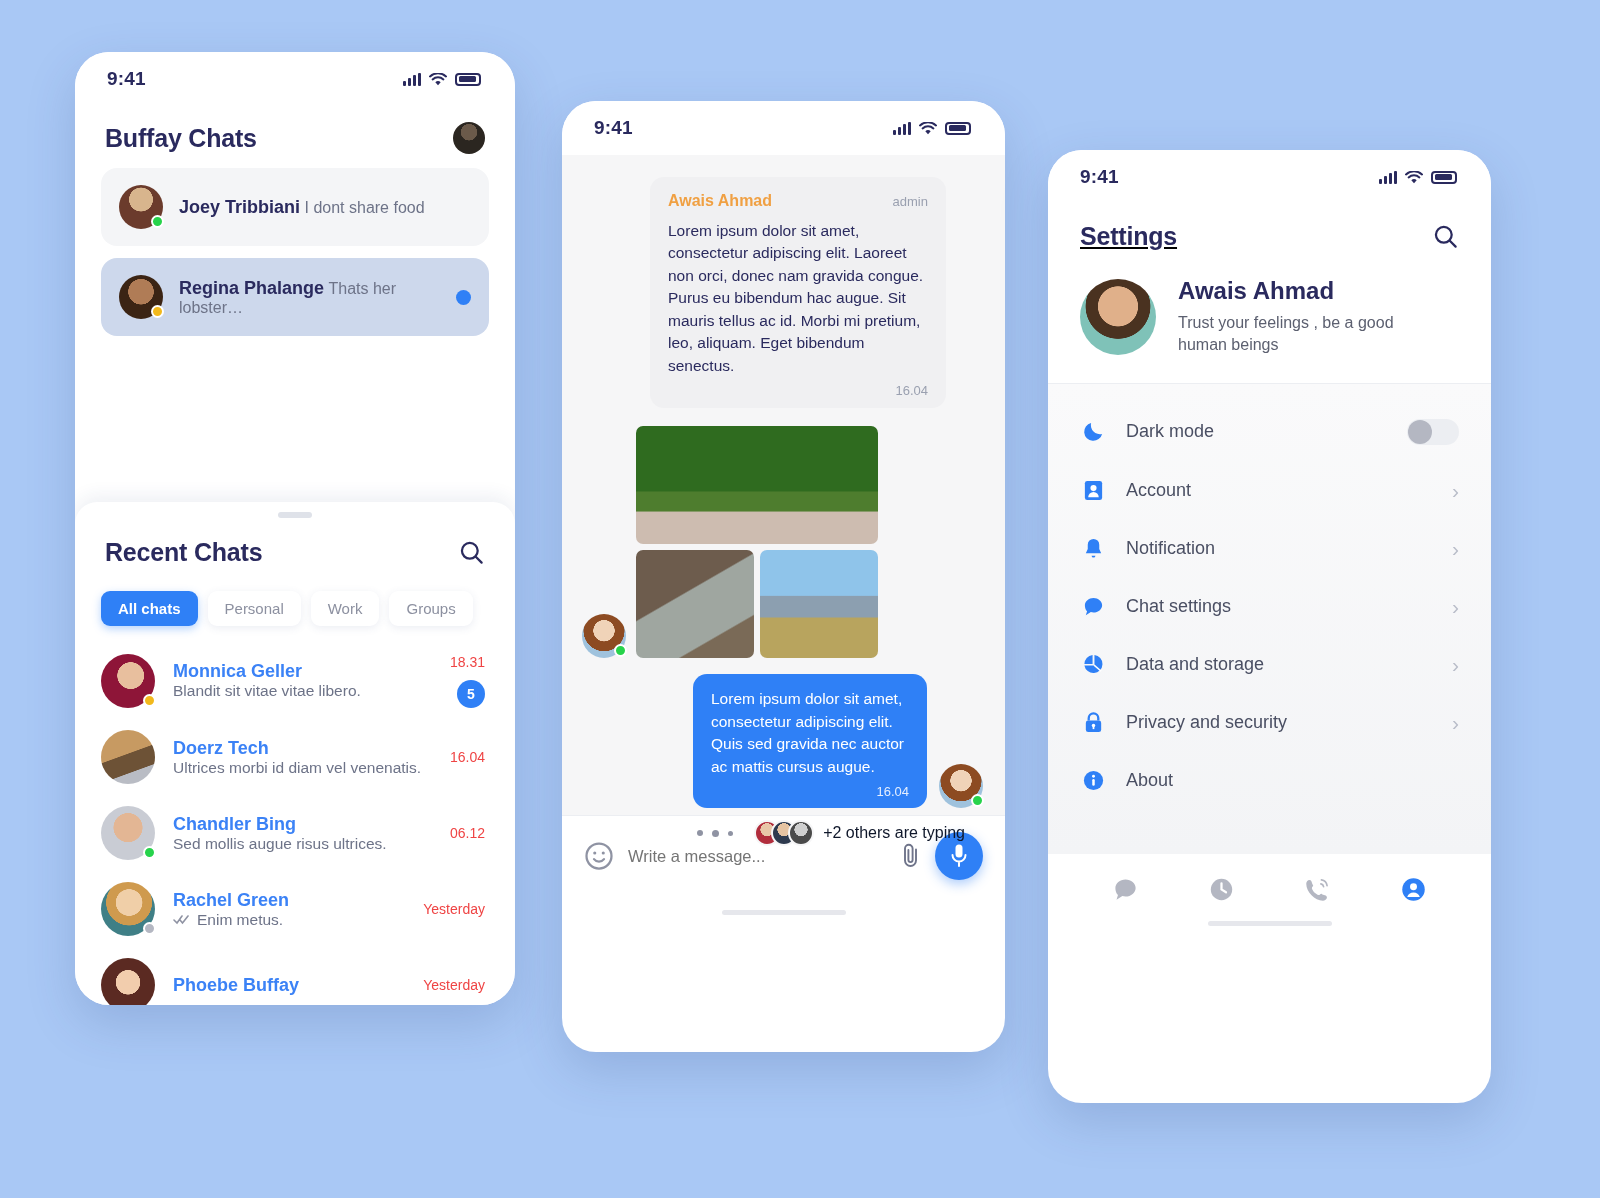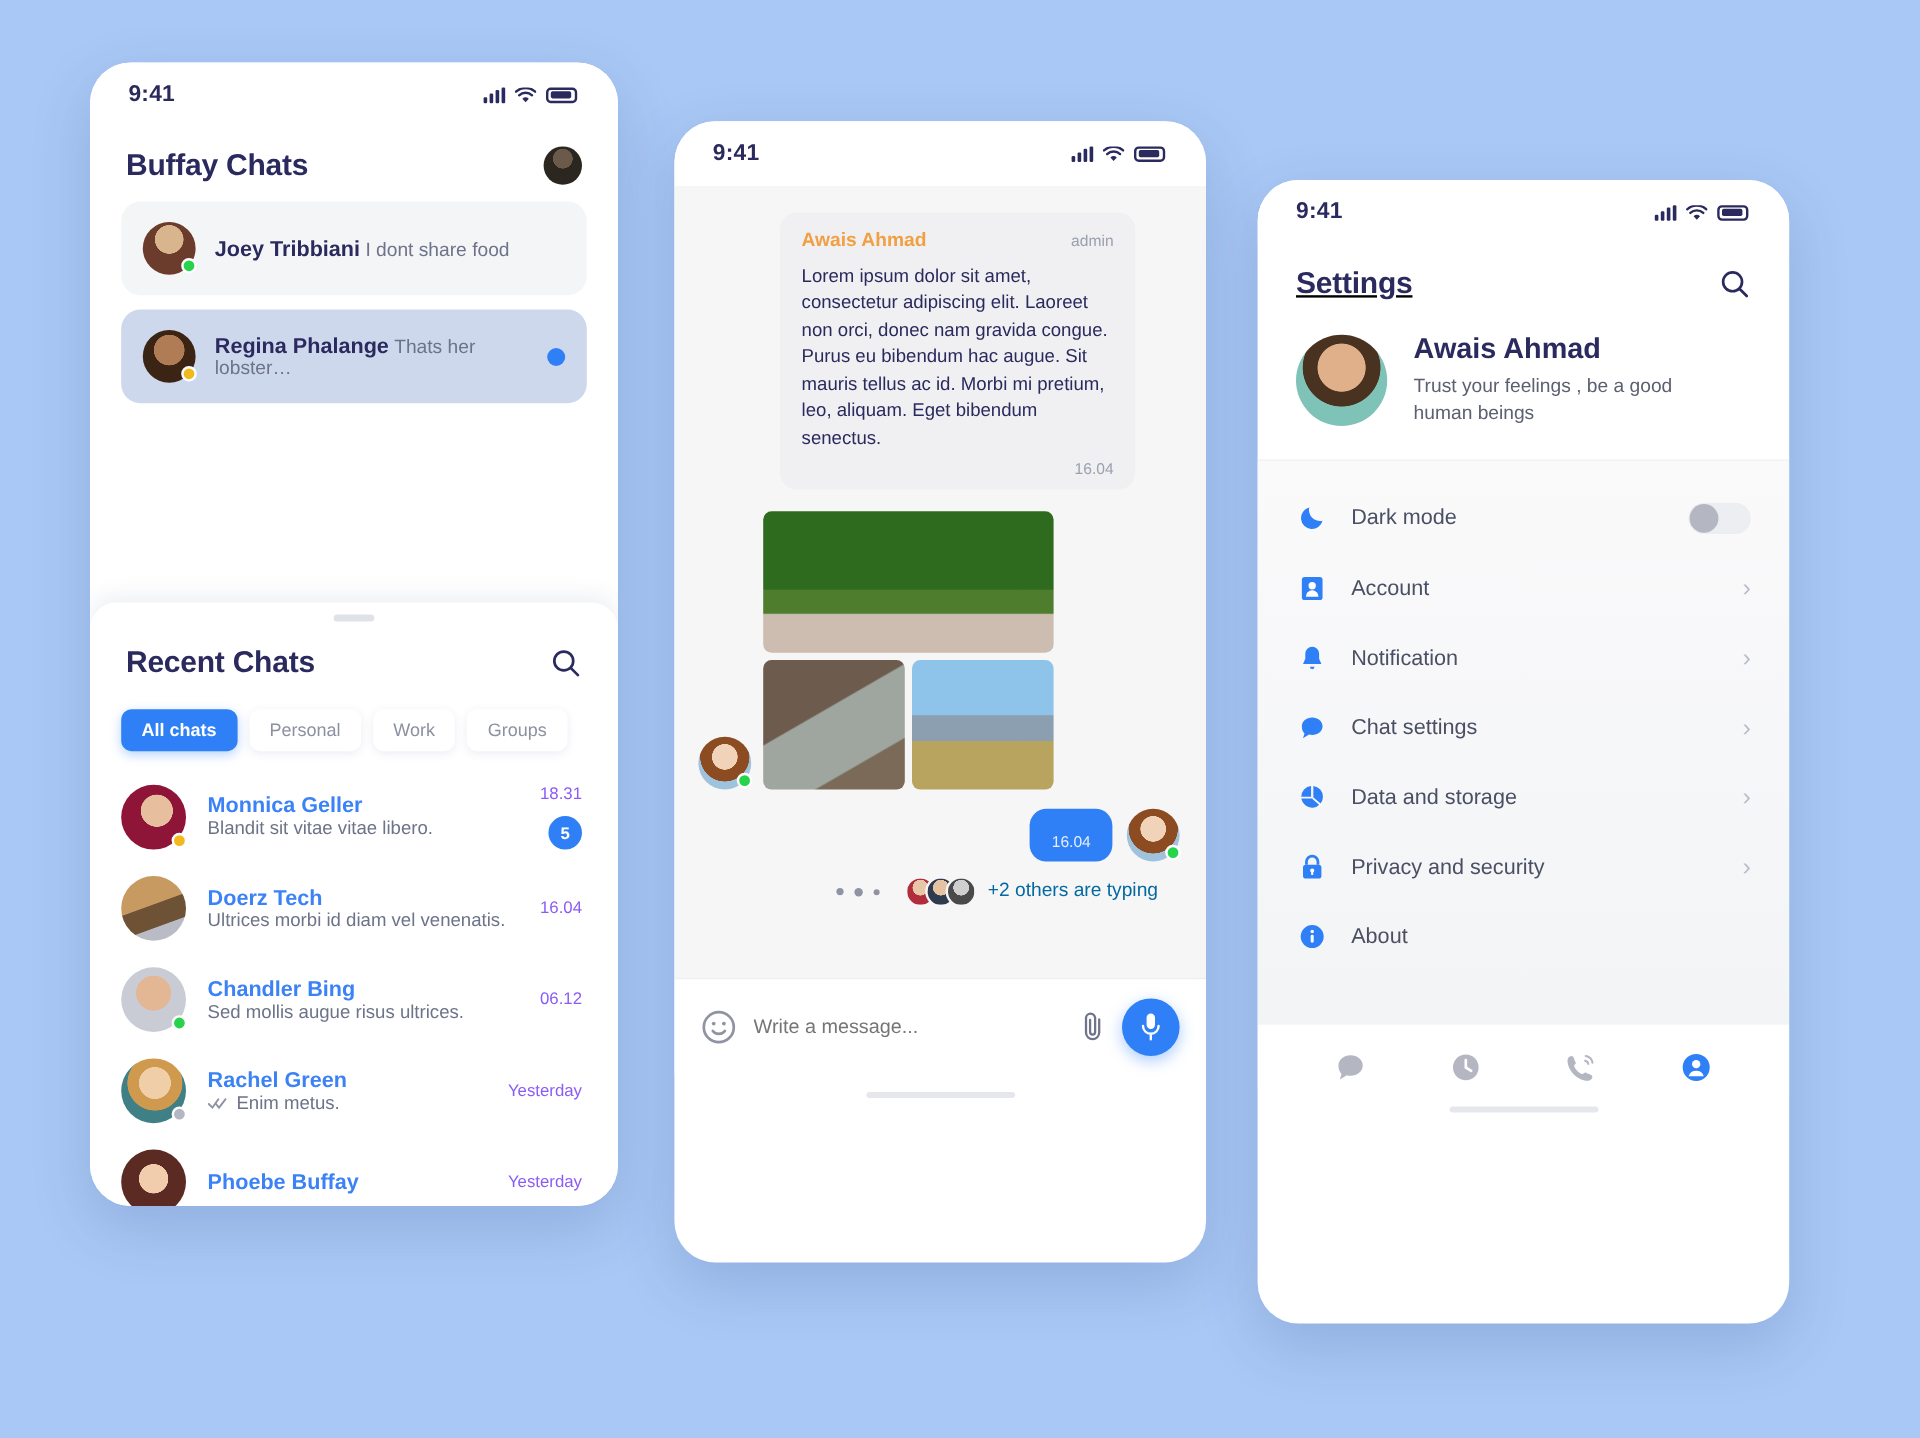--- a/index.html
+++ b/index.html
@@ -80,21 +80,21 @@
     font-size: 15px; padding: 9px 17px; border-radius: 9px;
     color: #8c90a0; background: #fff; box-shadow: 0 2px 8px rgba(60,80,140,.10);
   }
   .tab.sel { background: #2f80f6; color: #fff; font-weight: 600; box-shadow: 0 3px 9px rgba(47,128,246,.35); }
 
   .chat-row { display: flex; align-items: center; gap: 18px; padding: 11px 30px 11px 26px; }
   .cr-meta { flex: 1; min-width: 0; }
   .cr-name { font-size: 18px; font-weight: 700; color: #3b82f6; margin-bottom: 7px; }
   .cr-sub  { font-size: 15.5px; color: #6d7388; display: flex; align-items: center; gap: 7px; }
   .cr-right { text-align: right; flex: none; }
-  .cr-time { font-size: 14px; color: #8b5cf6; }
+  .cr-time { font-size: 14px; color: #ef4444; }
   .badge {
     display: inline-flex; align-items: center; justify-content: center;
     width: 28px; height: 28px; border-radius: 50%; background: #2f80f6;
     color: #fff; font-size: 14px; font-weight: 700; margin-top: 9px;
   }
 
   
   .chat-header {
     display: flex; align-items: center; gap: 14px;
     padding: 10px 22px 18px 20px; background: #fff;
@@ -130,21 +130,21 @@
 
   .typing { display: flex; align-items: center; gap: 9px; justify-content: flex-end; margin-top: 12px; padding-right: 20px; }
   .tdots { display: flex; align-items: center; gap: 9px; margin-right: 12px; }
   .tdots i { display:block; border-radius: 50%; background: #8f93a3; }
   .tdots i:nth-child(1){width:6px;height:6px}
   .tdots i:nth-child(2){width:7px;height:7px}
   .tdots i:nth-child(3){width:5px;height:5px}
   .tavs { display: flex; }
   .tavs .avatar { width: 26px; height: 26px; border: 2px solid #f6f6f7; margin-left: -9px; }
   .tavs .avatar:first-child { margin-left: 0; }
-  .ttext { font-size: 16px; color: #0369a1; }
+  .ttext { font-size: 16px; color: #0f172a; }
 
   .composer {
     display: flex; align-items: center; gap: 14px;
     padding: 16px 22px; background: #fff; border-top: 1px solid #eceef2;
   }
   .comp-input { flex: 1; font-size: 16.5px; color: #9094a4; border: none; outline: none; background: transparent; }
   .mic {
     width: 48px; height: 48px; border-radius: 50%; background: #2f80f6;
     display: flex; align-items: center; justify-content: center; flex: none;
     box-shadow: 0 4px 12px rgba(47,128,246,.4);
@@ -358,20 +358,21 @@
         <span class="ph-big" style="display:block;background:linear-gradient(180deg,#2f6b1f 0 55%,#4e7d2e 56% 72%,#cdbcb0 73% 100%);"></span>
         <span class="ph-row">
           <span class="ph-small" style="background:linear-gradient(150deg,#6d5c4d 0 40%,#9fa6a0 41% 75%,#7a6a57 76% 100%);"></span>
           <span class="ph-small" style="background:linear-gradient(180deg,#8fc4ea 0 42%,#8c9fb0 43% 62%,#b8a45e 63% 100%);"></span>
         </span>
       </span>
     </div>
 
     <div class="out-wrap">
       <span class="bubble-out">
+        <div class="b-text">Lorem ipsum dolor sit amet, consectetur adipiscing elit. Quis sed gravida nec auctor ac mattis cursus augue.</div>
         <div class="b-time">16.04</div>
       </span>
       <span class="avatar" style="width:44px;height:44px;background:radial-gradient(circle at 50% 38%,#f0d3b8 0 30%,#8d4b22 31% 58%,#9fc2dd 59% 100%);">
         <i class="dot online"></i>
         </span>
     </div>
 
     <div class="typing">
       <span class="tdots">
           <i></i>

